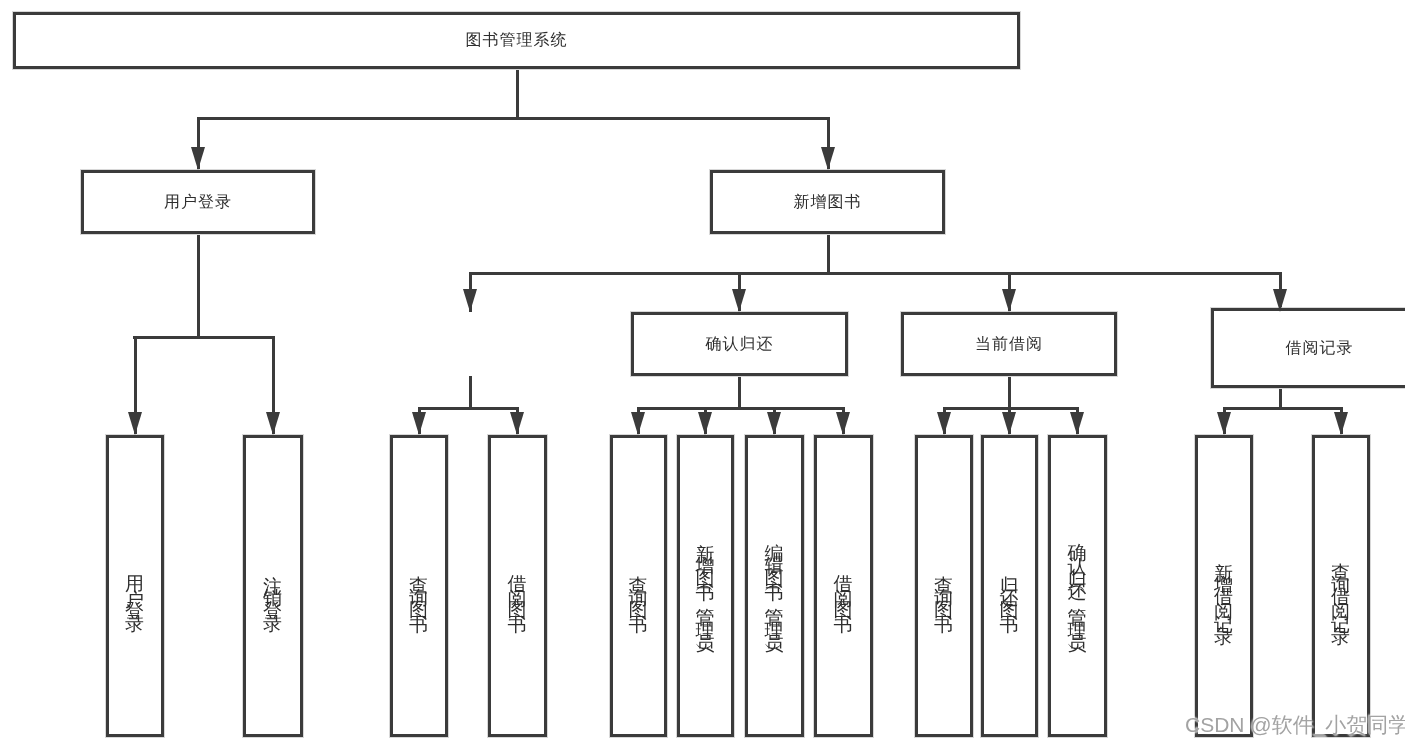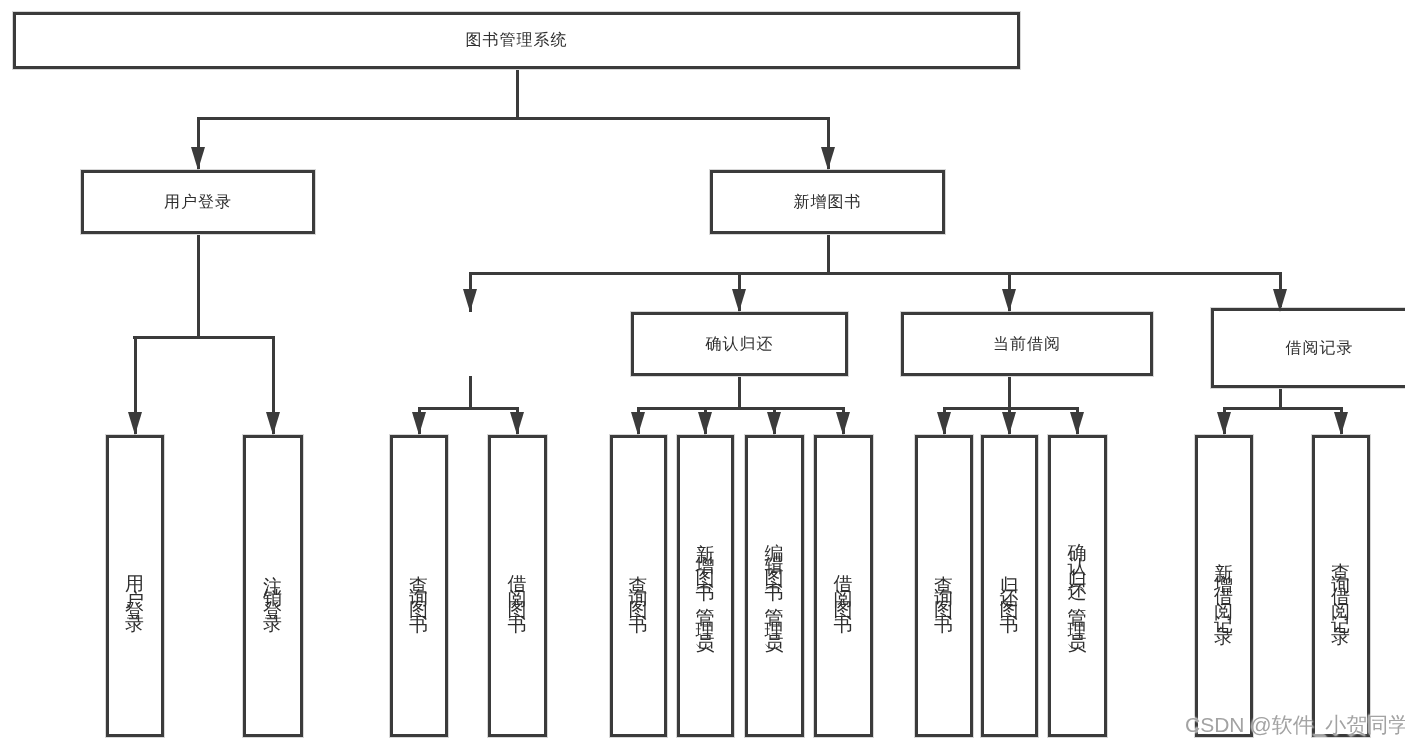--- a/index.html
+++ b/index.html
@@ -66,21 +66,21 @@
   <div class="vl" style="left:738px; top:272px; height:40px;"></div>
   <div class="arw" style="left:732px; top:289px;"></div>
   <div class="vl" style="left:1008px; top:272px; height:40px;"></div>
   <div class="arw" style="left:1002px; top:289px;"></div>
   <div class="vl" style="left:1279px; top:272px; height:40px;"></div>
   <div class="arw" style="left:1273px; top:289px;"></div>
 
   <div class="box hbox" style="left:631px; top:312px; width:217px; height:64px;">
     <span>确认归还</span>
   </div>
-  <div class="box hbox" style="left:901px; top:312px; width:252px; height:64px;">
+  <div class="box hbox" style="left:901px; top:312px; width:216px; height:64px;">
     <span>当前借阅</span>
   </div>
   <div class="box hbox" style="left:1172px; top:308px; width:217px; height:80px;margin-left:39px;">
     <span>借阅记录</span>
   </div>
 
   <div class="vl" style="left:469px; top:376px; height:31px;"></div>
   <div class="hl" style="left:418px; top:407px; width:101px;"></div>
   <div class="vl" style="left:418px; top:407px; height:28px;"></div>
   <div class="arw" style="left:412px; top:412px;"></div>

